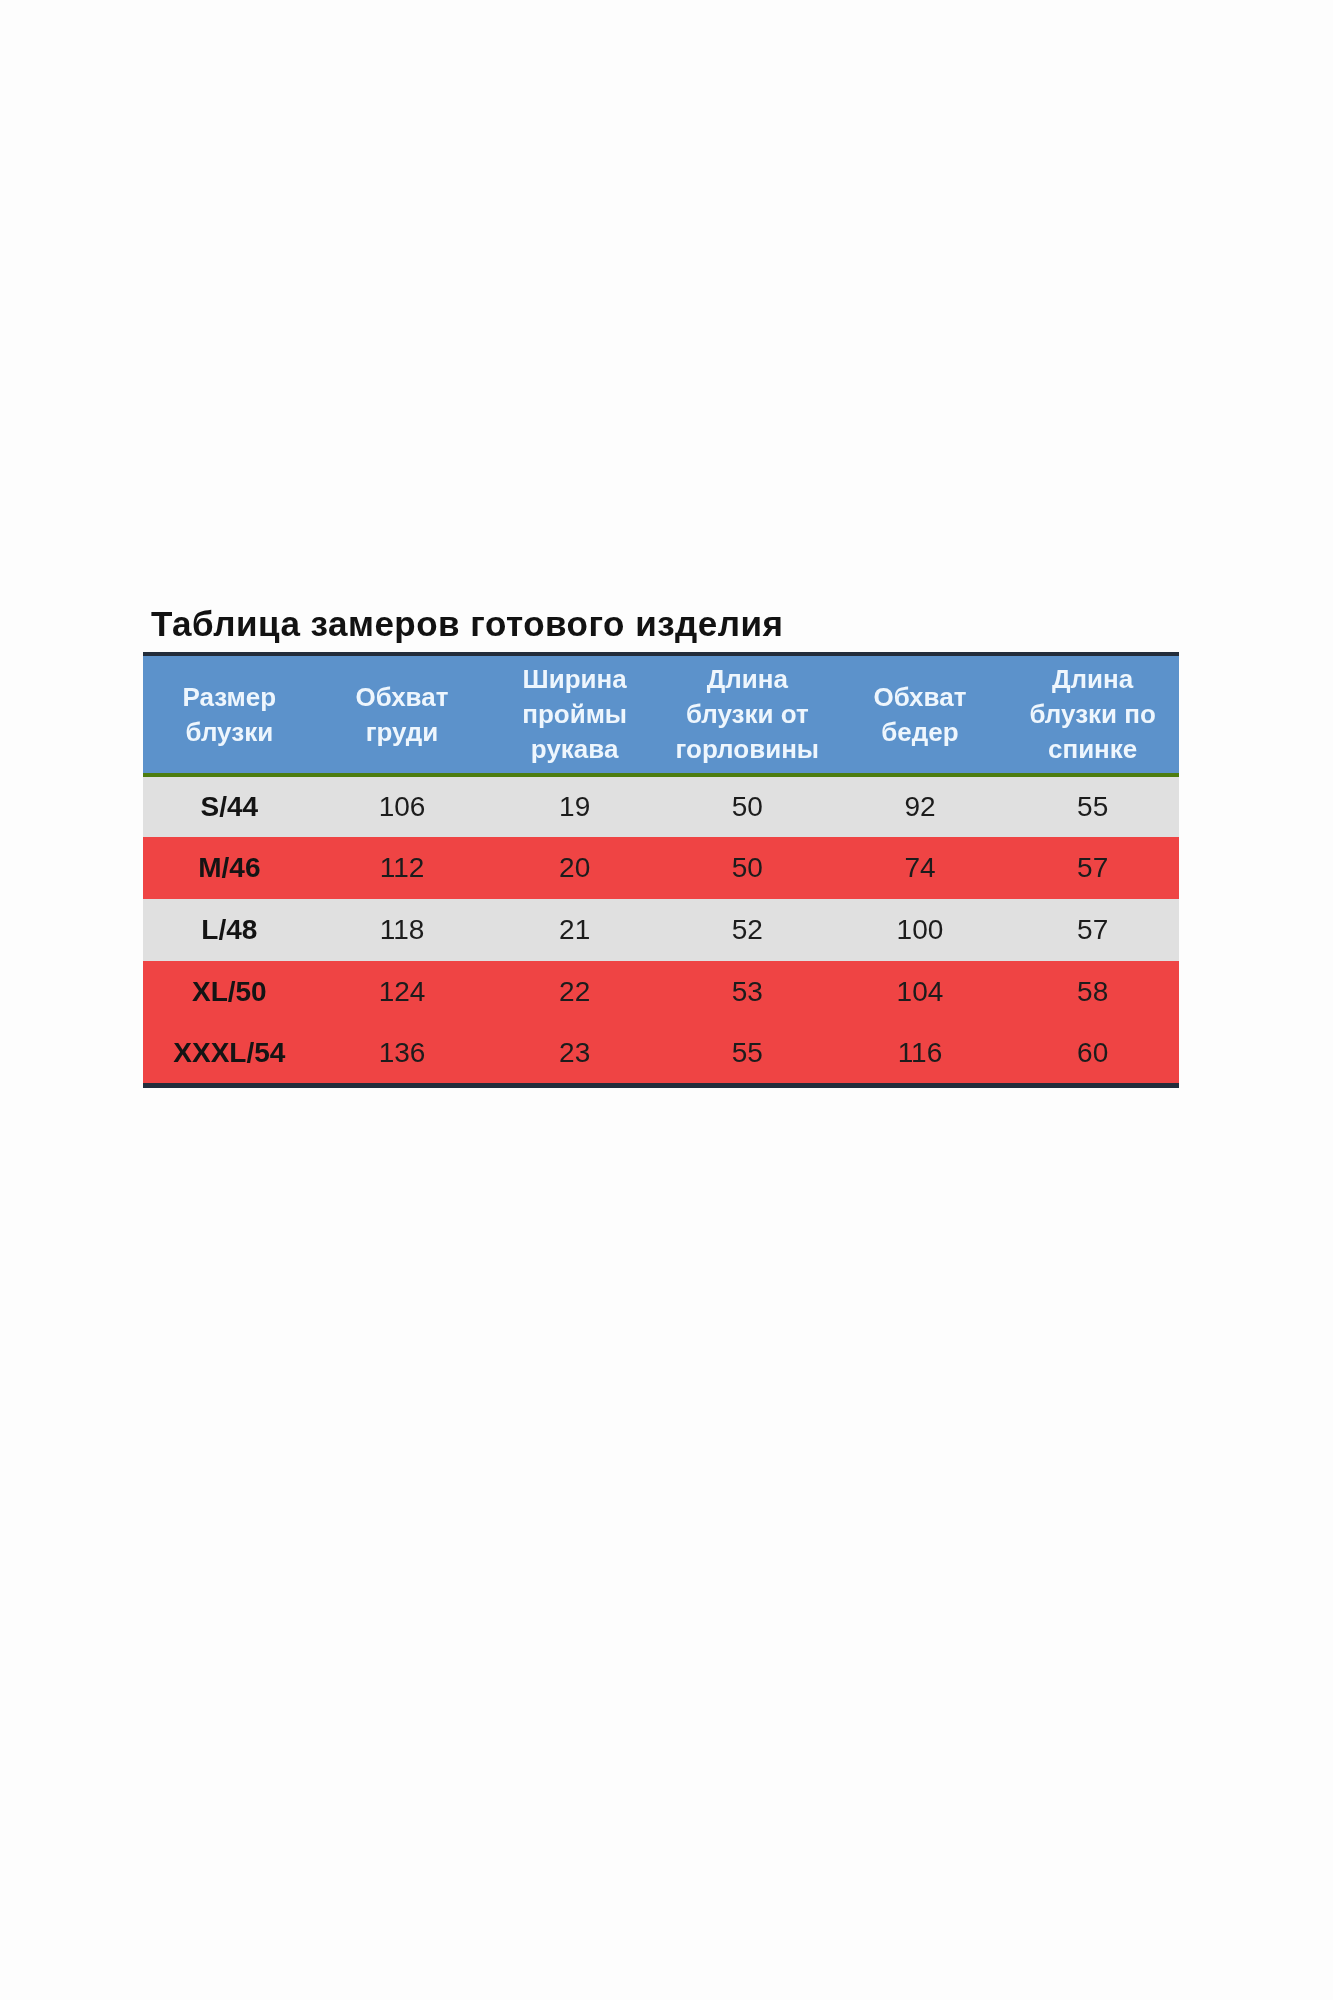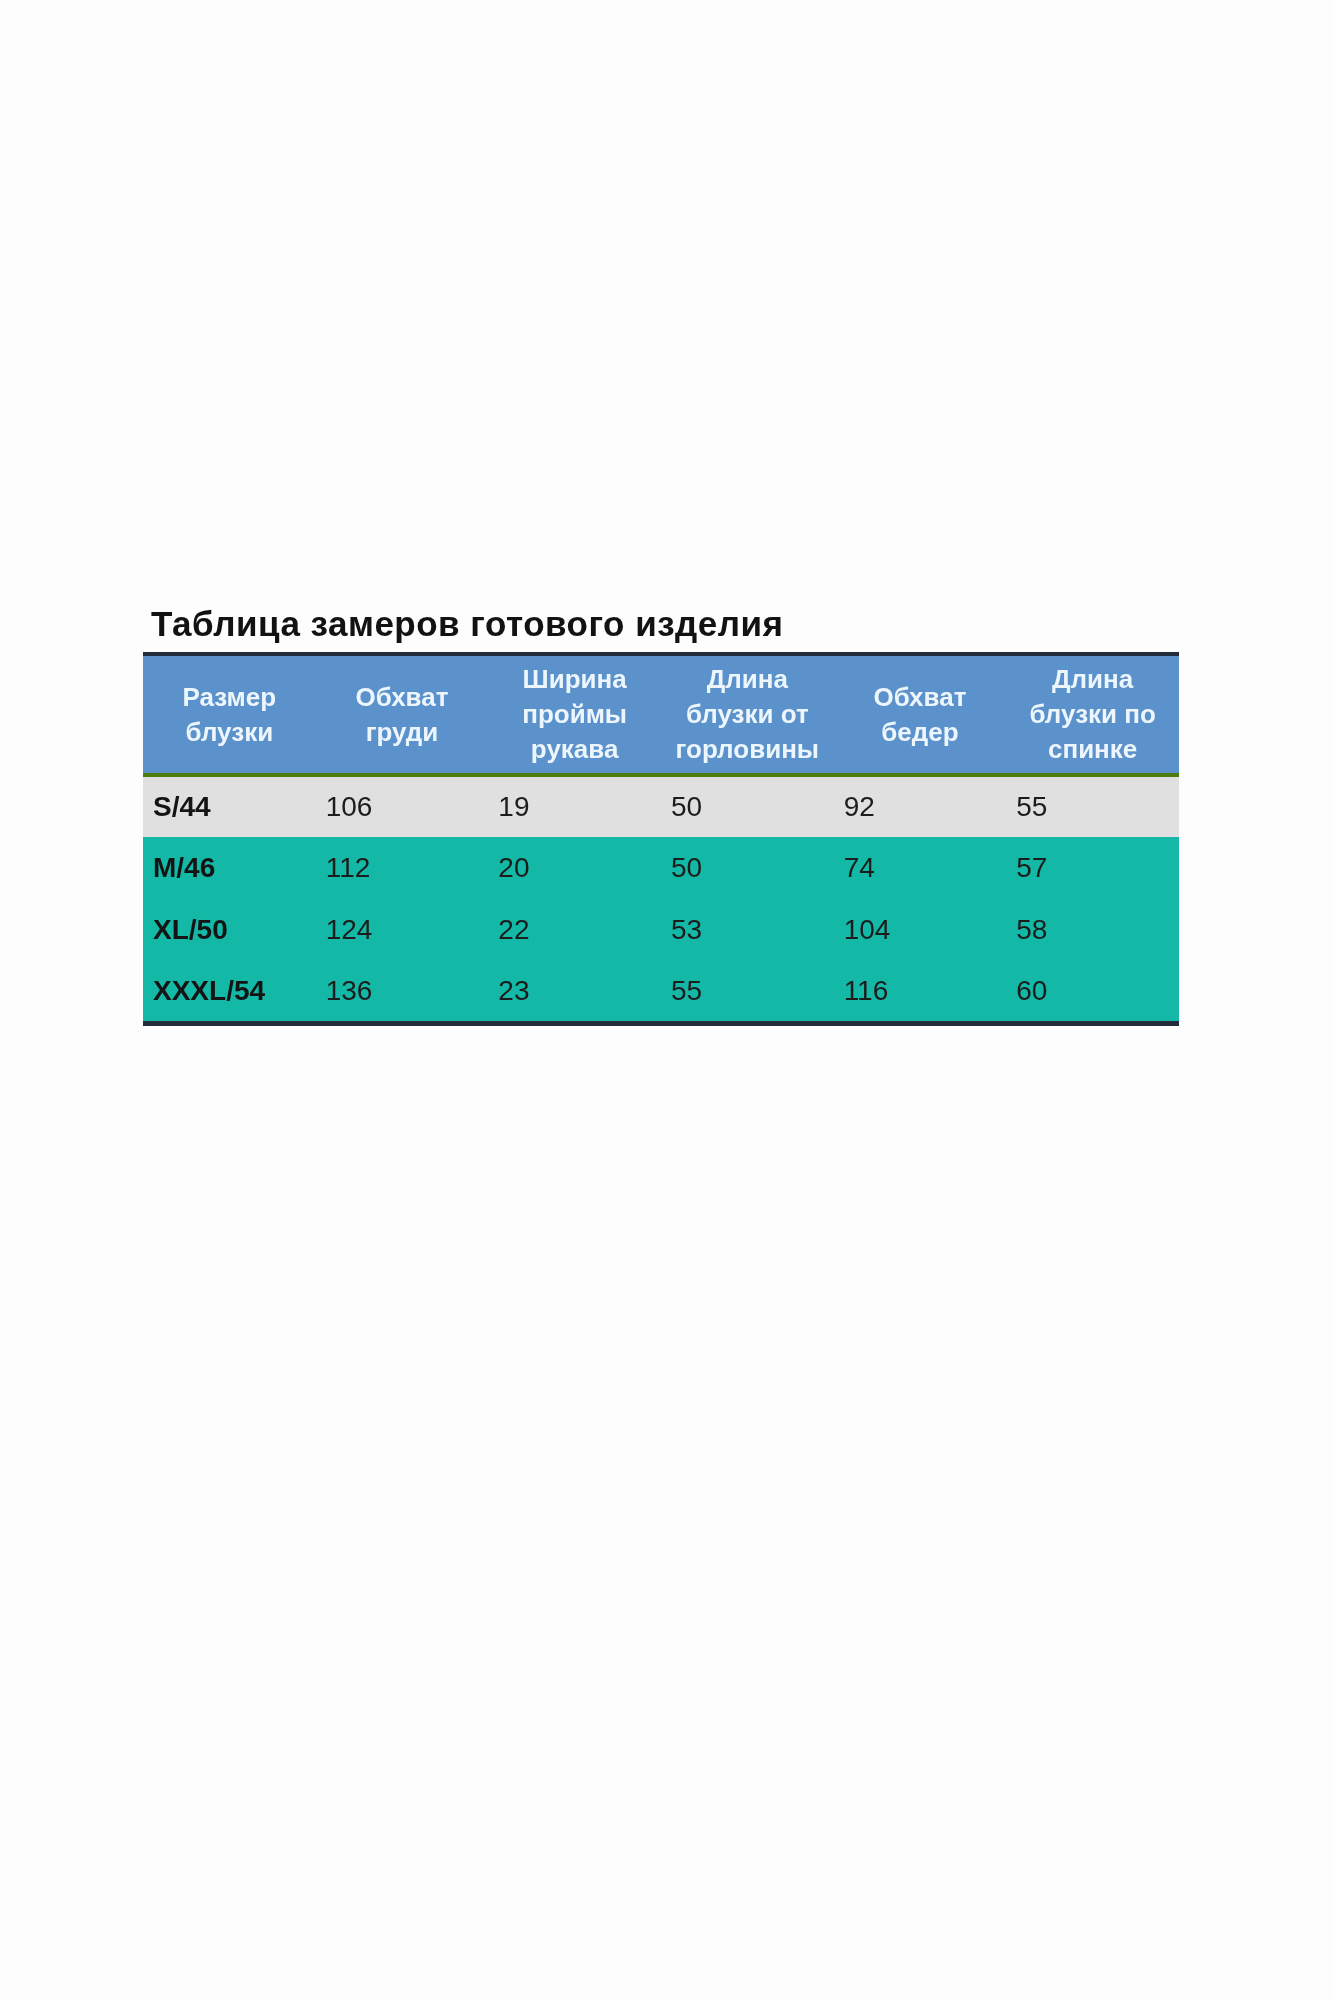--- a/index.html
+++ b/index.html
@@ -47,35 +47,35 @@
     font-weight: bold;
     text-align: center;
     vertical-align: middle;
     height: 110px;
     line-height: 1.35;
     padding: 6px 14px;
     width: 16.666%;
   }
   .size-table td {
     height: 62px;
-    text-align: left;
+    text-align: center;
     vertical-align: middle;
     font-size: 28px;
     color: #1c1c1c;
     padding: 0 10px;
   }
   .size-table td.size-cell {
     font-weight: bold;
     color: #141414;
   }
   .size-table tbody tr.alt {
     background: #e0e0e0;
   }
   .size-table tbody tr.plain {
-    background: #14b8a6;
+    background: #ef4444;
   }
 </style>
 </head>
 <body>
 
 <div class="page">
   <div class="content">
 
     <div class="title">Таблица замеров готового изделия</div>
 
@@ -100,20 +100,28 @@
           <td>55</td>
         </tr>
         <tr class="plain">
           <td class="size-cell">M/46</td>
           <td>112</td>
           <td>20</td>
           <td>50</td>
           <td>74</td>
           <td>57</td>
         </tr>
+        <tr class="alt">
+          <td class="size-cell">L/48</td>
+          <td>118</td>
+          <td>21</td>
+          <td>52</td>
+          <td>100</td>
+          <td>57</td>
+        </tr>
         <tr class="plain">
           <td class="size-cell">XL/50</td>
           <td>124</td>
           <td>22</td>
           <td>53</td>
           <td>104</td>
           <td>58</td>
         </tr>
         <tr class="plain">
           <td class="size-cell">XXXL/54</td>

